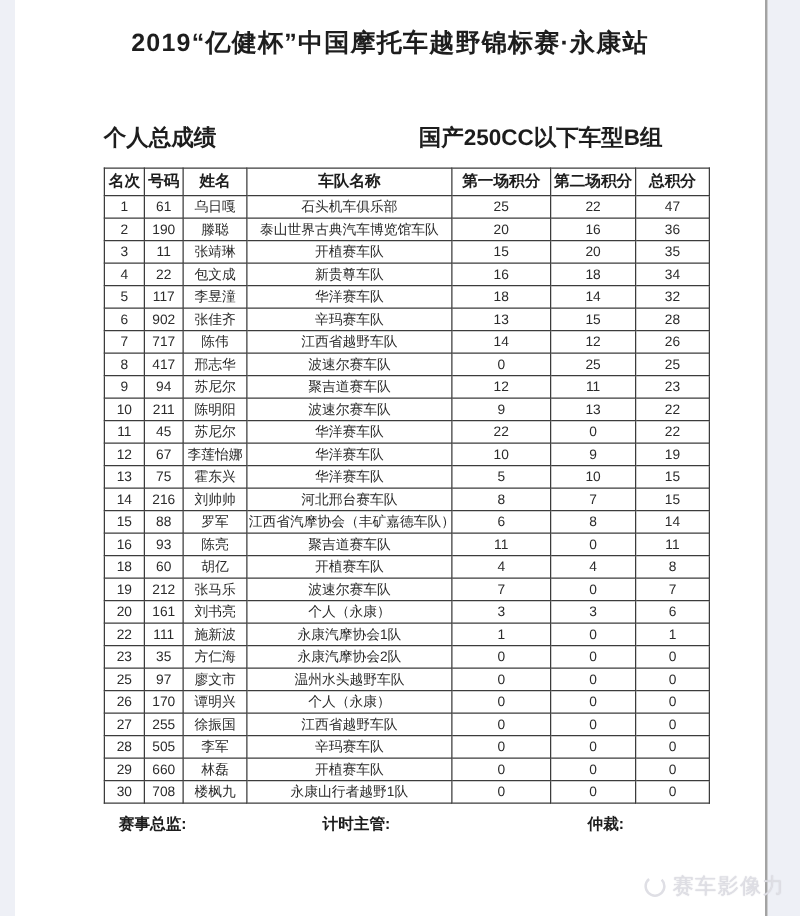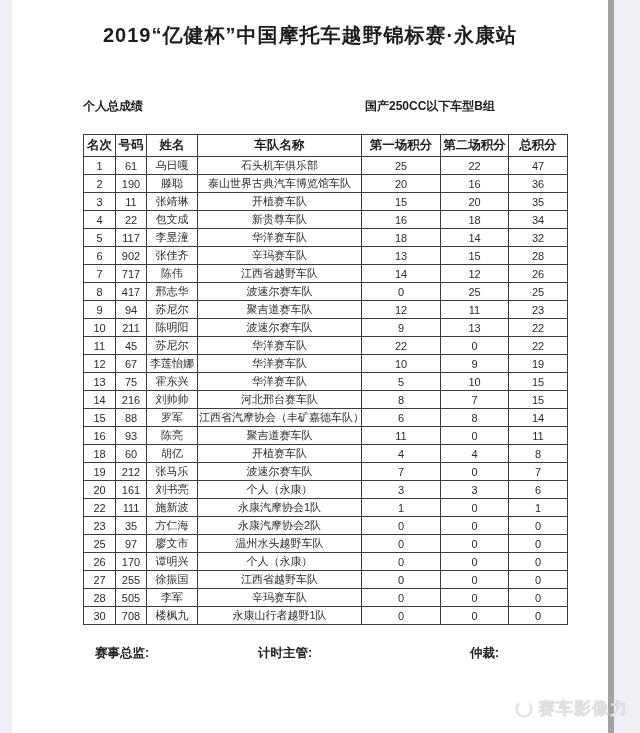--- a/index.html
+++ b/index.html
@@ -9,41 +9,41 @@
     background:#eef0f6;
     color:#2b2b2b;
     position:relative;
     overflow:hidden;
   }
   .doc {
     position:absolute;
     left:12px; top:0;
     width:602px; height:733px;
     background:#ffffff;
-    border-right:6px solid #a3a3a3;
+    border-right:2px solid #a3a3a3;
   }
   .title {
     padding-top:22px;
     font-size:20px;
     line-height:26px;
     font-weight:bold;
     text-align:center;
     letter-spacing:1px;
     color:#1d1d1d;
   }
   .section-row {
     position:relative;
     margin-top:50px;
     height:16px;
-    font-size:12px;
+    font-size:18px;
     font-weight:bold;
     color:#1d1d1d;
   }
   .section-left  { position:absolute; left:71px;  top:0; }
-  .section-right { position:absolute; left:323px; top:0;margin-left:30px; }
+  .section-right { position:absolute; left:323px; top:0; }
   table.results {
     margin:20px 0 0 71px;
     width:484px;
     border-collapse:collapse;
     table-layout:fixed;
     font-size:11px;
     color:#2b2b2b;
   }
   table.results th, table.results td {
     border:1px solid #3c3c3c;
@@ -55,39 +55,39 @@
   }
   table.results th {
     height:22px;
     font-size:12.5px;
     font-weight:bold;
     color:#1d1d1d;
   }
   table.results td { height:18px; }
   .footer-row {
     position:relative;
-    margin-top:20px;
+    margin-top:8px;
     height:18px;
     font-size:12.5px;
     font-weight:bold;
     color:#1d1d1d;
   }
   .footer-director { position:absolute; left:83px;  top:0; }
   .footer-timing   { position:absolute; left:246px; top:0; }
   .footer-referee  { position:absolute; left:458px; top:0; }
   .watermark {
     position:absolute;
     left:514px; top:697px;
     display:flex;
     align-items:center;
     gap:4px;
     color:#dfdfe5;
     text-shadow:0 0 1px #c8c8d0;
     font-size:17px;
-    font-weight:bold;
+    font-weight:normal;
     letter-spacing:1px;
     pointer-events:none;
   }
   .watermark svg { display:block; }
 </style>
 </head>
 <body>
 
 <div class="doc">
 
@@ -339,20 +339,29 @@
         <tr>
           <td>28</td>
           <td>505</td>
           <td>李军</td>
           <td>辛玛赛车队</td>
           <td>0</td>
           <td>0</td>
           <td>0</td>
         </tr>
         <tr>
+          <td>29</td>
+          <td>660</td>
+          <td>林磊</td>
+          <td>开植赛车队</td>
+          <td>0</td>
+          <td>0</td>
+          <td>0</td>
+        </tr>
+        <tr>
           <td>30</td>
           <td>708</td>
           <td>楼枫九</td>
           <td>永康山行者越野1队</td>
           <td>0</td>
           <td>0</td>
           <td>0</td>
         </tr>
       </tbody>
   </table>

